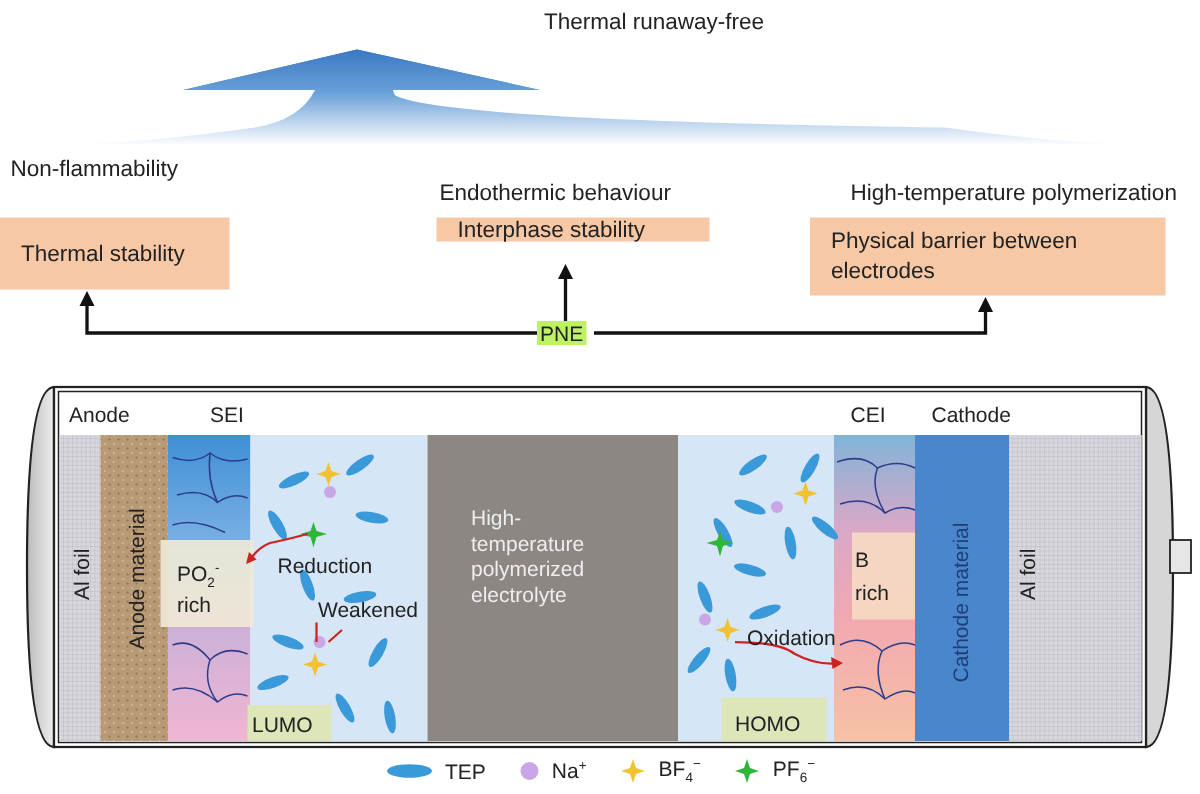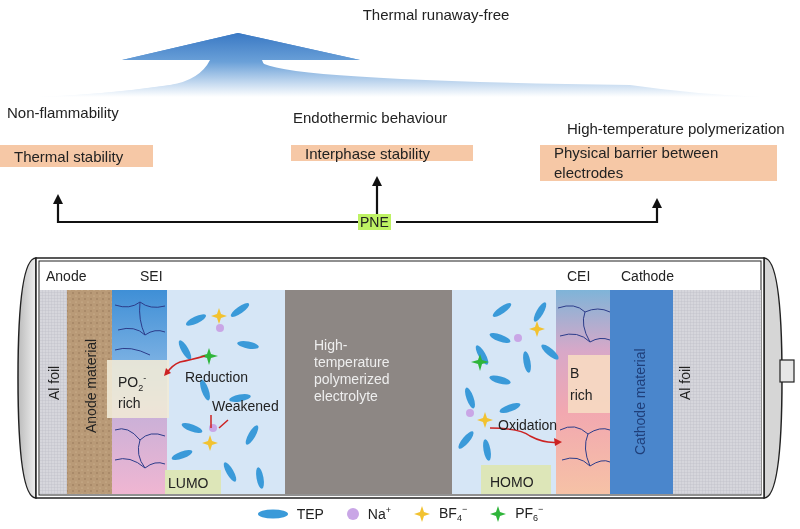--- a/index.html
+++ b/index.html
@@ -35,27 +35,27 @@
     <path d="M58 202 L58 222 L358 222"></path>
     <path d="M396 222 L657 222 L657 206"></path>
     <path d="M377 215 L377 184"></path>
   </g>
   <polygon points="58,194 53,204 63,204" fill="#111"></polygon>
   <polygon points="657,198 652,208 662,208" fill="#111"></polygon>
   <polygon points="377,176 372,186 382,186" fill="#111"></polygon>
 </svg>
 
 <div class="abs prop" style="left:7px;top:104px">Non-flammability</div>
-<div class="abs box" style="left:0;top:145px;width:153px;height:22px">Thermal stability</div>
-
-<div class="abs prop" style="left:293px;top:109px">Endothermic behaviour</div>
+<div class="abs box" style="left:0;top:145px;width:153px;height:48px">Thermal stability</div>
+
+<div class="abs prop" style="left:293px;top:120px">Endothermic behaviour</div>
 <div class="abs box" style="left:291px;top:145px;width:182px;height:16px">Interphase stability</div>
 
 <div class="abs prop" style="left:567px;top:120px">High-temperature polymerization</div>
-<div class="abs box" style="left:540px;top:145px;width:237px;height:36px;line-height:20px">Physical barrier between electrodes</div>
+<div class="abs box" style="left:540px;top:145px;width:237px;height:52px;line-height:20px">Physical barrier between electrodes</div>
 
 <div class="abs" style="left:358px;top:214px;font-size:14px;background:#bef264;padding:0 2px">PNE</div>
 
 <svg class="abs" style="left:0;top:250px" width="800" height="252">
   <defs>
     <pattern id="grid" width="3" height="3" patternUnits="userSpaceOnUse">
       <rect width="3" height="3" fill="#d6d6dc"></rect>
       <path d="M0 0 H3 M0 0 V3" stroke="#b8b8c2" stroke-width="0.6"></path>
     </pattern>
     <pattern id="sand" width="6" height="6" patternUnits="userSpaceOnUse">

